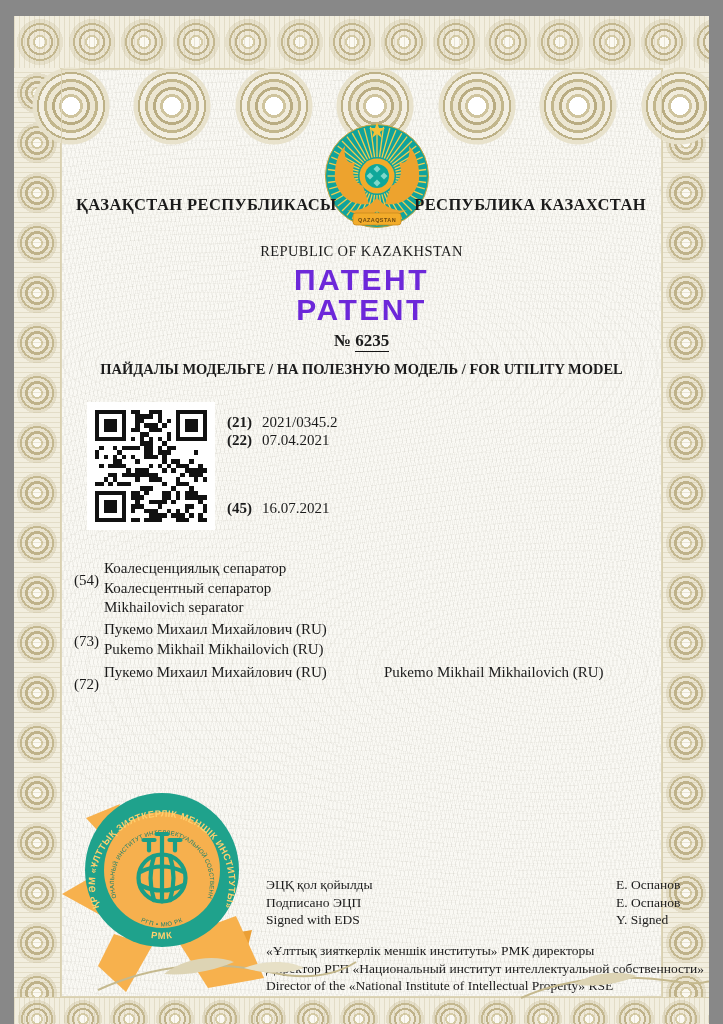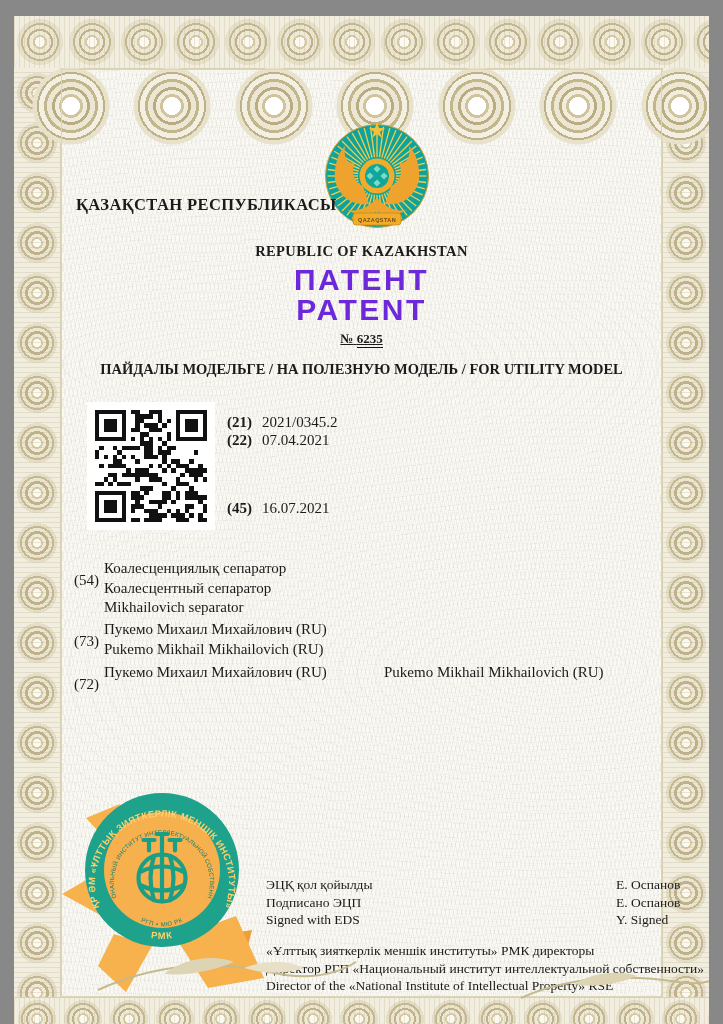--- a/index.html
+++ b/index.html
@@ -49,27 +49,27 @@
   .rosette{
     position:absolute; top:49px; width:82px; height:82px; border-radius:50%;
     background:
       radial-gradient(circle, #ffffff 0 9px, #cfc49e 9px 12px, #f1ecdc 12px 16px, #b9ac82 16px 19px, #ece6d2 19px 24px, #c2b68c 24px 27px, #f3efe2 27px 32px, #bdb187 32px 34px, #e8e2cc 34px 38px, rgba(189,177,135,0) 39px);
   }
   .inner-edge{position:absolute; left:47px; right:47px; top:53px; bottom:43px; border:1px solid #ddd5b9; pointer-events:none;}
 
   
   .title-kk{position:absolute; left:62px; top:179px; font-weight:bold; font-size:16.5px; letter-spacing:0.4px;}
   .title-ru{position:absolute; right:63px; top:179px; font-weight:bold; font-size:16.5px; letter-spacing:0.4px;}
-  .title-en{position:absolute; left:46px; right:46px; top:227px; text-align:center; font-weight:bold; font-size:14.5px; letter-spacing:0.4px;}
+  .title-en{position:absolute; left:46px; right:46px; top:227px; text-align:center; font-weight:normal; font-size:14.5px; letter-spacing:0.4px;}
   .arms{position:absolute; left:309px; top:104px; width:108px; height:118px;}
 
   .patent-words{position:absolute; left:46px; right:46px; top:249px; text-align:center;
     font-family:"Liberation Sans","DejaVu Sans",sans-serif; font-weight:bold;
     font-size:30px; line-height:30px; letter-spacing:2.5px; color:#6d28d9;}
-  .patent-number{position:absolute; left:46px; right:46px; top:315px; text-align:center; font-weight:bold; font-size:13px;text-decoration:underline;}
+  .patent-number{position:absolute; left:46px; right:46px; top:315px; text-align:center; font-weight:bold; font-size:17px;}
   .patent-number .num{border-bottom:1.6px solid #141414; padding-bottom:1px;}
   .subtitle{position:absolute; left:46px; right:46px; top:345px; text-align:center; font-weight:bold; font-size:14.5px;}
 
   
   .qr-box{position:absolute; left:73px; top:386px; width:128px; height:128px; background:#fff; padding:0;}
   .qr-box svg{position:absolute; left:8px; top:8px; width:112px; height:112px; fill:#111;}
   .field-row{position:absolute; left:213px; font-size:15px; white-space:nowrap;}
   .field-code{font-weight:bold;}
   .field-value{margin-left:10px;}
 
@@ -181,20 +181,21 @@
     </g>
     <polygon points="54,2 56,8 62,8 57,12 59,18 54,14 49,18 51,12 46,8 52,8" fill="#f3c139"></polygon>
 
     <g>
       <rect x="30" y="93" width="48" height="12" rx="3" fill="#f3ac2a" stroke="#c98a1d" stroke-width="0.8"></rect>
       <text x="54" y="101.5" text-anchor="middle" font-size="5.5" font-weight="bold" fill="#6e4a10" font-family="Liberation Sans, DejaVu Sans, sans-serif" letter-spacing="0.4">QAZAQSTAN</text>
     </g>
   </svg>
 
   <div class="title-kk">ҚАЗАҚСТАН РЕСПУБЛИКАСЫ</div>
+  <div class="title-ru">РЕСПУБЛИКА КАЗАХСТАН</div>
   <div class="title-en">REPUBLIC OF KAZAKHSTAN</div>
 
   <div class="patent-words">
     <div>ПАТЕНТ</div>
     <div>PATENT</div>
   </div>
   <div class="patent-number">
     <span>№</span>
     <span class="num">6235</span>
   </div>

